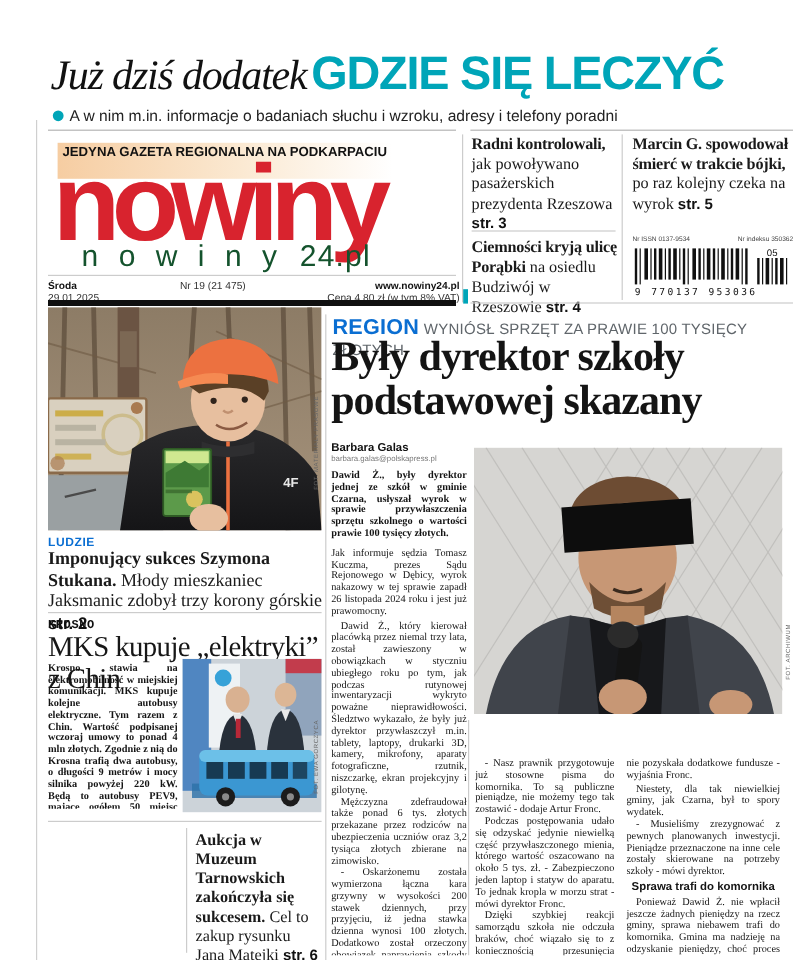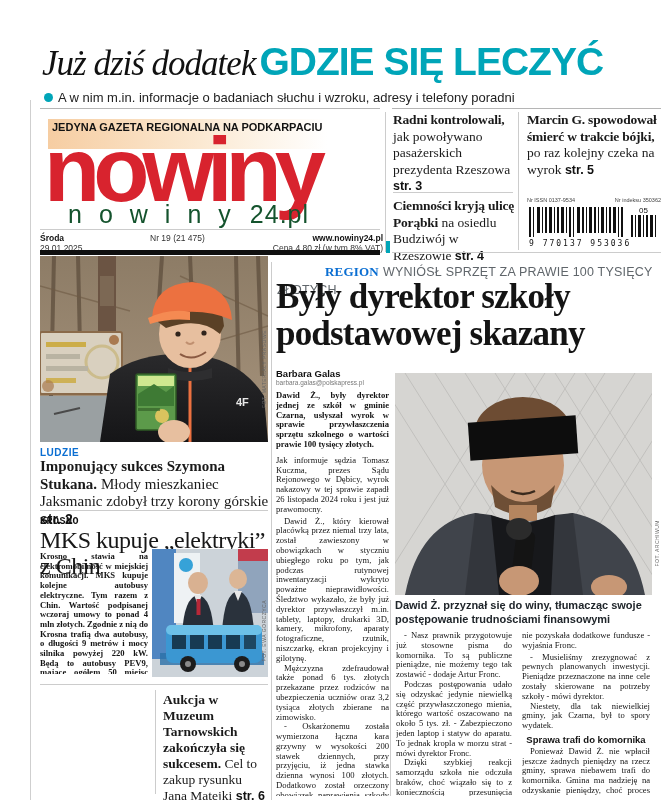--- a/index.html
+++ b/index.html
@@ -49,22 +49,22 @@
              letter-spacing:.5px;color:#111;}
 
   
   .lstory{font-size:15px;line-height:17.5px;color:#1a1a1a;}
   .mks-head{font-size:24px;line-height:26px;color:#171717;letter-spacing:-0.5px;}
   .smallbody{font-size:8.6px;line-height:9.7px;text-align:justify;color:#141414;}
   .smallbody.bold{font-weight:bold;}
   .boxstory{font-size:13.5px;line-height:16px;color:#1a1a1a;}
 
   
-  .kicker-label{font-family:Liberation Serif, serif;font-weight:bold;
-                font-size:13px;color:#0a6ed2;letter-spacing:.2px;margin-left:48px;}
+  .kicker-label{font-family:Liberation Sans, sans-serif;font-weight:bold;
+                font-size:18px;color:#0a6ed2;letter-spacing:.2px;}
   .kicker-text{font-family:"Liberation Sans","DejaVu Sans",sans-serif;font-size:12.5px;color:#60666b;letter-spacing:.2px;}
   .headline{font-size:35px;line-height:37px;font-weight:bold;color:#141414;letter-spacing:-0.8px;}
   .byline-name{font-family:"Liberation Sans","DejaVu Sans",sans-serif;font-weight:bold;font-size:9.5px;color:#111;}
   .byline-mail{font-family:"Liberation Sans","DejaVu Sans",sans-serif;font-size:6.5px;color:#777;}
   .artcol{font-size:8.6px;line-height:9.8px;text-align:justify;color:#141414;overflow:hidden;}
   .artcol p{margin:0 0 2px 0;}
   .artcol p.ind{text-indent:8px;margin:0;}
   .artcol p.lead{font-weight:bold;margin-bottom:6px;}
   .subhead{font-weight:bold;font-family:"Liberation Sans","DejaVu Sans",sans-serif;
            font-size:9.5px;text-align:center;margin:4px 0 2px 0 !important;}
@@ -344,33 +344,32 @@
       <g>
         <rect x="118" y="158" width="19" height="64" rx="6" fill="#141414" transform="rotate(7 128 190)"></rect>
         <ellipse cx="124" cy="156" rx="13" ry="11" fill="#2b2b2b"></ellipse>
       </g>
       <ellipse cx="124" cy="208" rx="20" ry="15" fill="#c79775"></ellipse>
       <ellipse cx="214" cy="214" rx="18" ry="12" fill="#c79775"></ellipse>
     </g>
   </svg>
   <span class="credit" style="left:654px;top:520px;">FOT. ARCHIWUM</span>
 
-  <div class="abs caption" style="left:395px;top:599px;width:257px;">Dawid Ż. przyznał się do winy, tłumacząc swoje postępowanie trudnościami finansowymi</div>
 
   <div class="vr" style="left:390px;top:600px;height:196px;background:#cccccc;"></div>
 
   <div class="abs artcol" style="left:396px;top:631px;width:116px;height:165px;">
     <p class="ind">- Nasz prawnik przygotowuje już stosowne pisma do komornika. To są publiczne pieniądze, nie możemy tego tak zostawić - dodaje Artur Fronc.</p>
     <p class="ind">Podczas postępowania udało się odzyskać jedynie niewielką część przywłaszczonego mienia, którego wartość oszacowano na około 5 tys. zł. - Zabezpieczono jeden laptop i statyw do aparatu. To jednak kropla w morzu strat - mówi dyrektor Fronc.</p>
     <p class="ind">Dzięki szybkiej reakcji samorządu szkoła nie odczuła braków, choć wiązało się to z koniecznością przesunięcia pieniędzy z innych, wcześniej planowanych inwestycji.</p>
 
   </div>
 
   <div class="abs artcol" style="left:522px;top:631px;width:128px;height:165px;">
     <p>nie pozyskała dodatkowe fundusze - wyjaśnia Fronc.</p>
+    <p class="ind">Niestety, dla tak niewielkiej gminy, jak Czarna, był to spory wydatek.</p>
     <p class="ind">- Musieliśmy zrezygnować z pewnych planowanych inwestycji. Pieniądze przeznaczone na inne cele zostały skierowane na potrzeby szkoły - mówi dyrektor.</p>
-    <p class="ind">Niestety, dla tak niewielkiej gminy, jak Czarna, był to spory wydatek.</p>
     <p class="subhead">Sprawa trafi do komornika</p>
     <p class="ind">Ponieważ Dawid Ż. nie wpłacił jeszcze żadnych pieniędzy na rzecz gminy, sprawa niebawem trafi do komornika. Gmina ma nadzieję na odzyskanie pieniędzy, choć proces egzekucji może być czasochłonny. - Sprawa nie jest zakończona, dopóki gmina nie odzyska pełnej kwoty - podsumowuje dyrektor Fronc.</p>
 
   </div>
 
 </div>
 
 </body></html>

